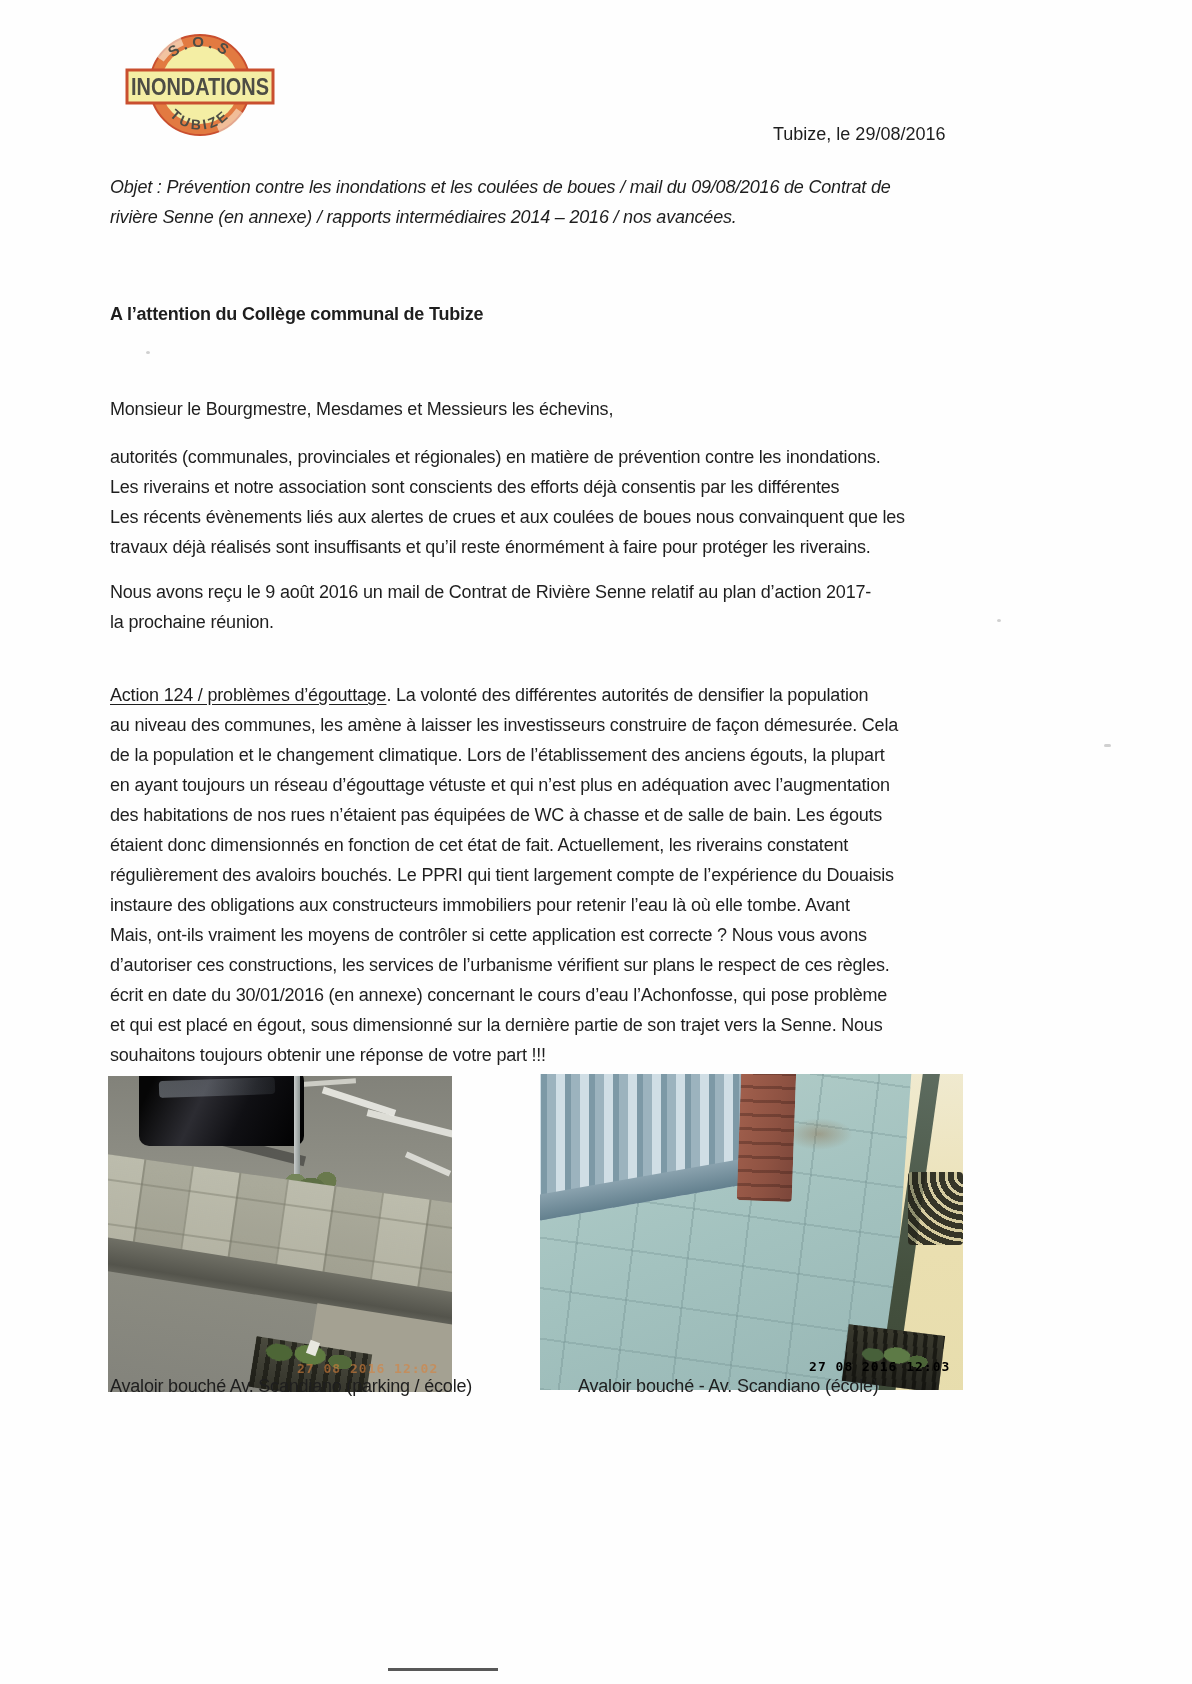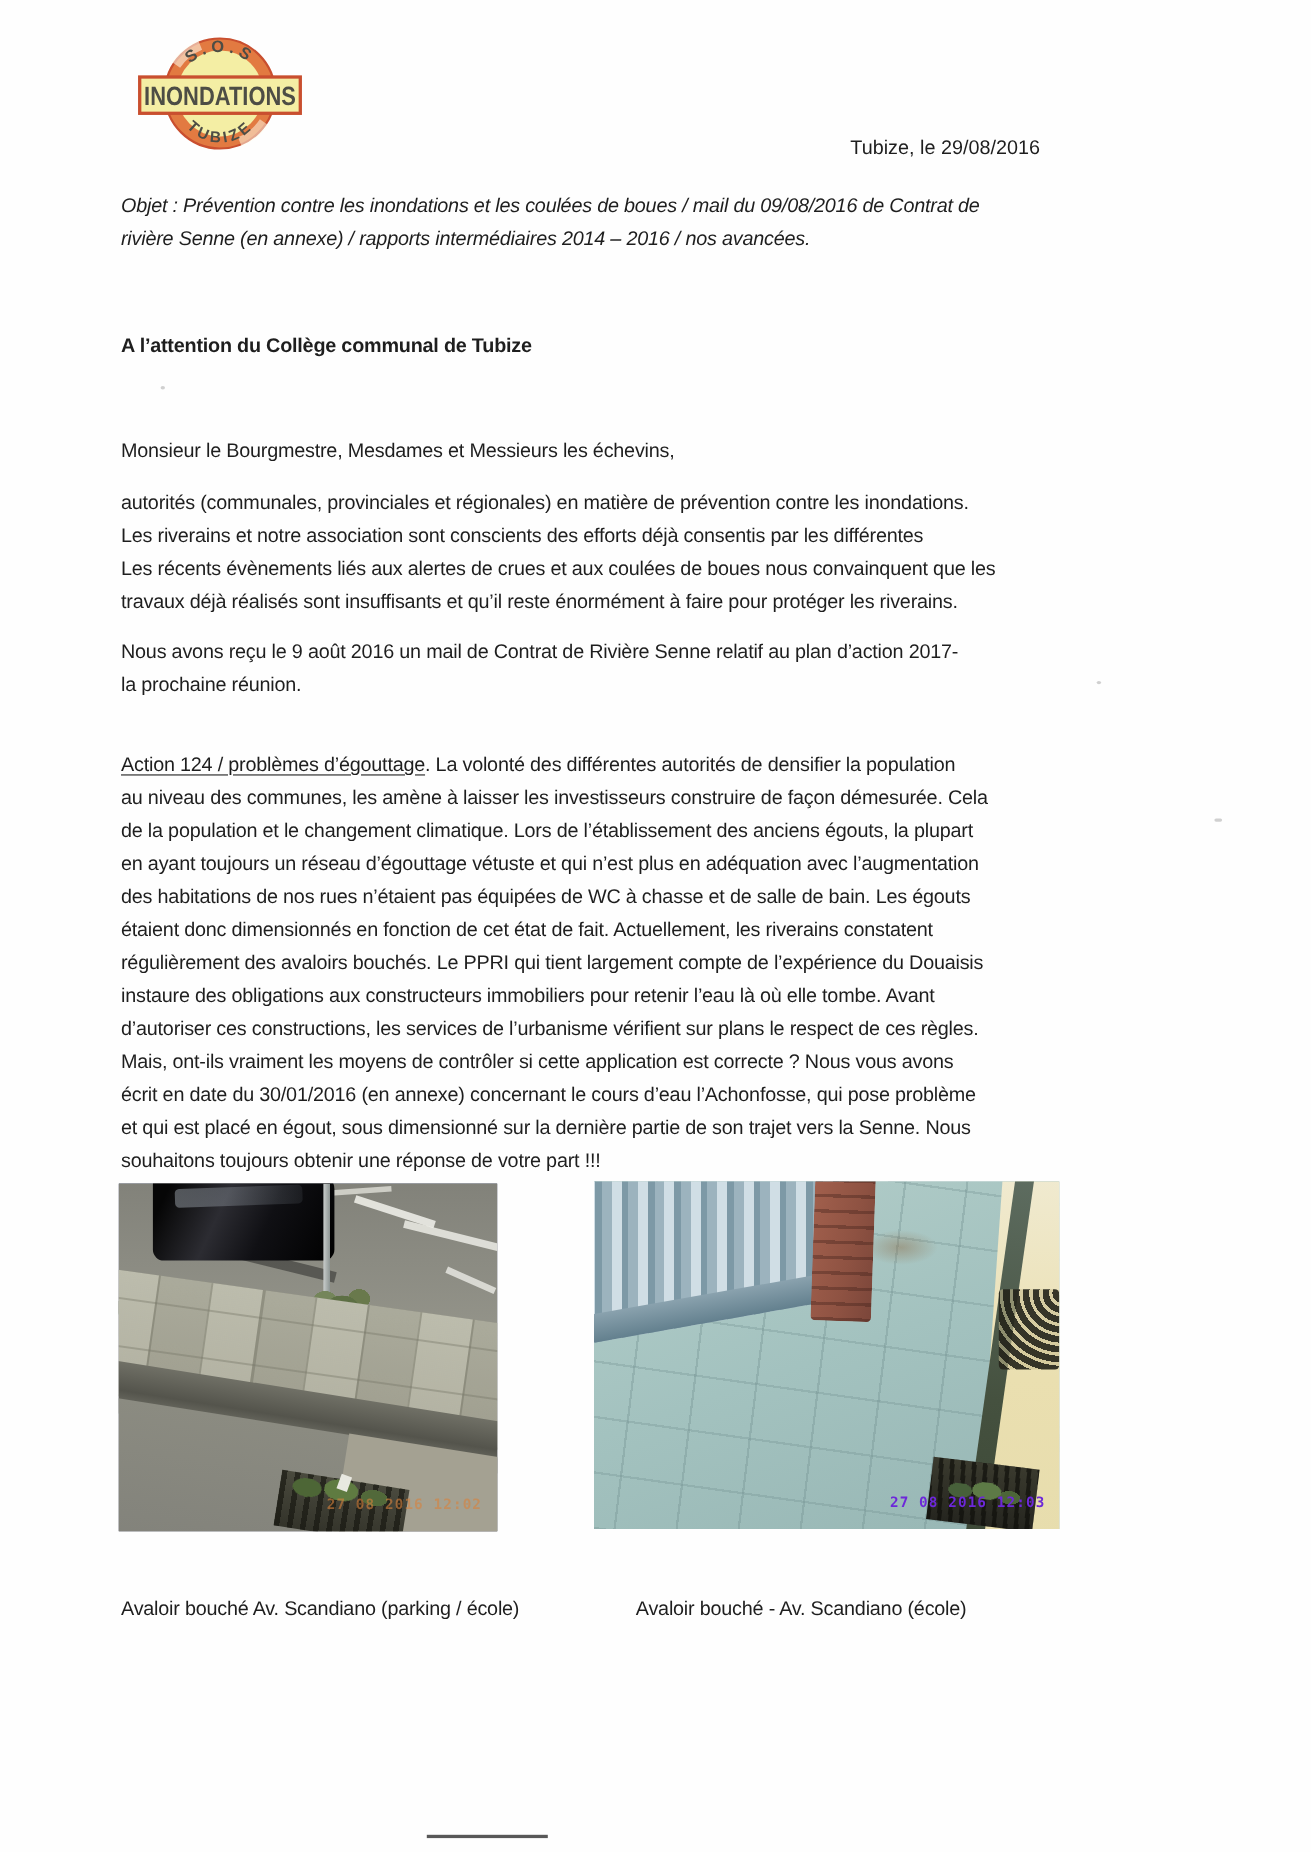--- a/index.html
+++ b/index.html
@@ -6,21 +6,21 @@
   .page{position:relative;width:1192px;height:1684px;margin:0 auto;background:#fefefe;overflow:hidden;
         font-family:"Liberation Sans",sans-serif;color:#1e1e1e;}
 
   
   .doc-text{position:absolute;left:110px;font-size:18px;line-height:30px;letter-spacing:-0.2px;white-space:nowrap;}
   .tline{height:30px;}
   .italic{font-style:italic;}
   .bold{font-weight:bold;}
   .u{text-decoration:underline;text-underline-offset:3px;}
   .dateline{position:absolute;left:773px;top:124px;font-size:18px;}
-  .caption{position:absolute;top:1452px;font-size:18px;letter-spacing:-0.2px;white-space:nowrap;}
+  .caption{position:absolute;top:1376px;font-size:18px;letter-spacing:-0.2px;white-space:nowrap;}
   .caption-left{left:110px;}
   .caption-right{left:578px;}
 
   
   .logo{position:absolute;left:124px;top:26px;width:152px;height:120px;}
 
   
   .photo{position:absolute;overflow:hidden;}
   .photo *{position:absolute;}
   .photo-left{left:108px;top:1076px;width:344px;height:316px;background:#0f172a;}
@@ -88,21 +88,21 @@
      background:linear-gradient(180deg,#5f6e62,#45513f 60%,#3c4836);}
   .pr-grate{right:0;top:31%;width:13%;height:23%;border-radius:4px;background:
      repeating-radial-gradient(circle at 105% 5%,rgba(195,185,140,.55) 0 3px,rgba(38,38,28,.92) 3px 9px);}
   .pr-drain{right:5%;bottom:1%;width:23%;height:18%;transform:rotate(7deg);background:
      repeating-linear-gradient(85deg,rgba(12,12,8,.65) 0 4px,transparent 4px 10px),
      linear-gradient(180deg,#3a3a2e,#25251f);}
   .pr-grass{right:7%;bottom:4%;width:19%;height:14%;transform:rotate(7deg);background:
      radial-gradient(ellipse 18px 11px at 25% 55%,#47603a 0 60%,transparent 61%),
      radial-gradient(ellipse 22px 13px at 55% 50%,#5d7a46 0 60%,transparent 61%),
      radial-gradient(ellipse 16px 10px at 82% 58%,#4c6538 0 60%,transparent 61%);}
-  .pr-time{right:3%;bottom:5%;color:#6d28d9;}
+  .pr-time{right:3%;bottom:5%;color:#000000;}
 
   
   .artifact-line{position:absolute;left:388px;top:1668px;width:110px;height:3px;background:#3b3b3b;opacity:.85;}
   .speck{position:absolute;background:#9a9a9a;border-radius:50%;opacity:.45;}
   .speck-1{left:146px;top:351px;width:4px;height:3px;}
   .speck-2{left:997px;top:619px;width:4px;height:3px;}
   .speck-3{left:1104px;top:744px;width:7px;height:3px;border-radius:2px;}
 </style>
 </head>
 <body>
@@ -154,22 +154,22 @@
   <div class="doc-text" style="top:680px;">
     <div class="tline"><span class="u">Action 124 / problèmes d’égouttage</span><span>. La volonté des différentes autorités de densifier la population</span></div>
     <div>
         <div class="tline">au niveau des communes, les amène à laisser les investisseurs construire de façon démesurée. Cela</div>
         <div class="tline">de la population et le changement climatique. Lors de l’établissement des anciens égouts, la plupart</div>
         <div class="tline">en ayant toujours un réseau d’égouttage vétuste et qui n’est plus en adéquation avec l’augmentation</div>
         <div class="tline">des habitations de nos rues n’étaient pas équipées de WC à chasse et de salle de bain. Les égouts</div>
         <div class="tline">étaient donc dimensionnés en fonction de cet état de fait. Actuellement, les riverains constatent</div>
         <div class="tline">régulièrement des avaloirs bouchés. Le PPRI qui tient largement compte de l’expérience du Douaisis</div>
         <div class="tline">instaure des obligations aux constructeurs immobiliers pour retenir l’eau là où elle tombe. Avant</div>
+        <div class="tline">Mais, ont-ils vraiment les moyens de contrôler si cette application est correcte ? Nous vous avons</div>
         <div class="tline">d’autoriser ces constructions, les services de l’urbanisme vérifient sur plans le respect de ces règles.</div>
-        <div class="tline">Mais, ont-ils vraiment les moyens de contrôler si cette application est correcte ? Nous vous avons</div>
         <div class="tline">écrit en date du 30/01/2016 (en annexe) concernant le cours d’eau l’Achonfosse, qui pose problème</div>
         <div class="tline">et qui est placé en égout, sous dimensionné sur la dernière partie de son trajet vers la Senne. Nous</div>
         <div class="tline">souhaitons toujours obtenir une réponse de votre part !!!</div>
       </div>
   </div>
 
   <div class="photo photo-left">
     <div class="pl-top"></div>
     <div class="pl-mark-c"></div>
     <div class="pl-mark-a"></div>

